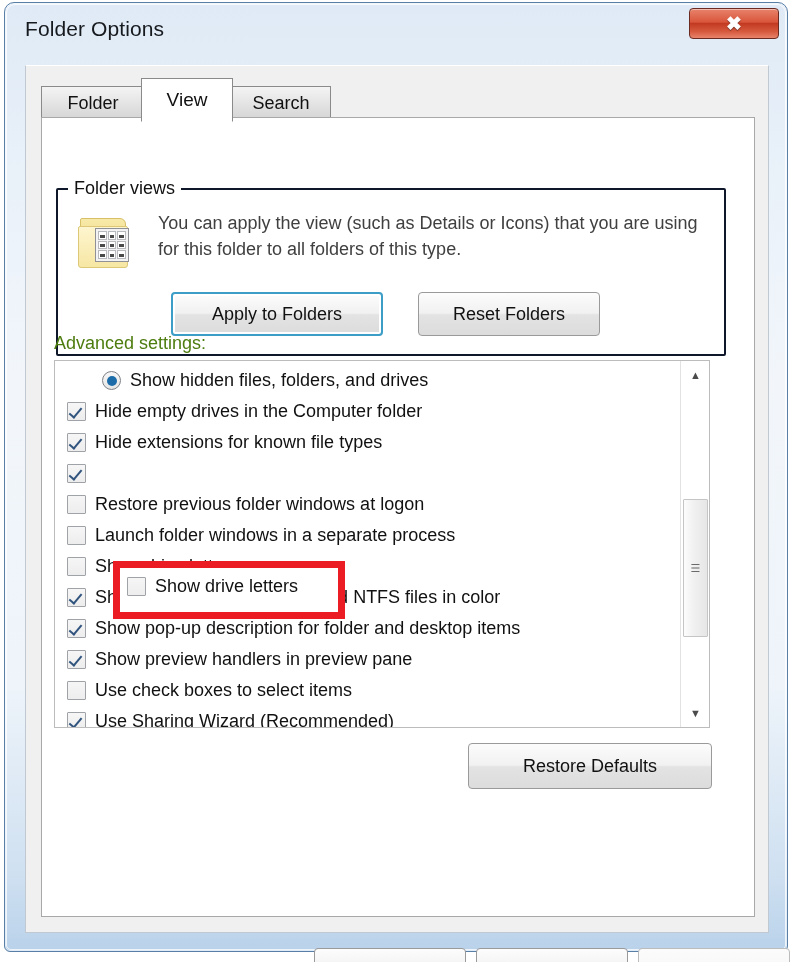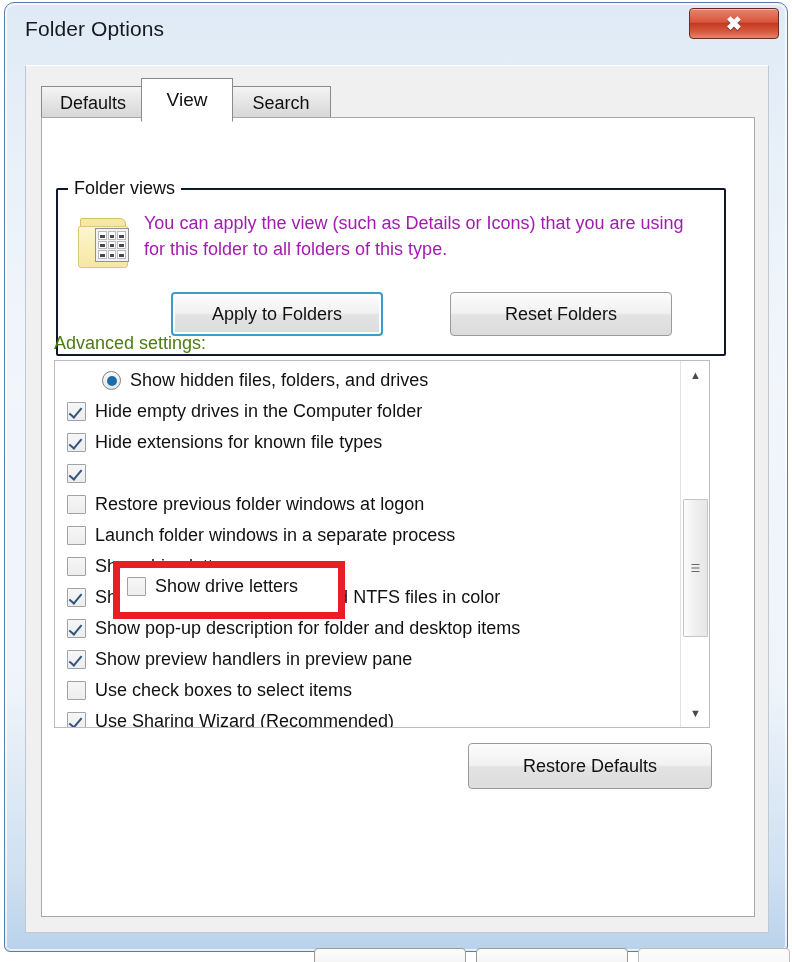--- a/index.html
+++ b/index.html
@@ -208,25 +208,25 @@
   }
   .fi-cell::after {
     content: "";
     position: absolute;
     left: 1px; right: 1px; bottom: 1px;
     height: 3px;
     background: #4a4a4a;
   }
   .gb-text {
     position: absolute;
-    left: 86px;
+    left: 100px;
     top: 20px;
     width: 560px;
     font-size: 18px;
-    color: #a21caf;
+    color: #404040;
     line-height: 26px;
   }
 
   .btn {
     position: absolute;
     border: 1px solid #9a9a9a;
     border-radius: 4px;
     background: linear-gradient(to bottom, #fcfcfc 0%, #f1f1f1 48%, #e3e3e3 52%, #dcdcdc 100%);
     display: flex;
     align-items: center;
@@ -241,21 +241,21 @@
     border: 2px solid #3c9dc6;
     box-shadow: inset 0 0 0 2px #ffffff;
   }
   .btn.disabled {
     color: #9b9b9b;
     background: linear-gradient(to bottom, #fbfbfb 0%, #f4f4f4 100%);
     border-color: #bcbcbc;
     cursor: default;
   }
   .btn-apply-folders { left: 113px; top: 102px; width: 212px; height: 44px; }
-  .btn-reset-folders { left: 392px; top: 102px; width: 222px; height: 44px; }
+  .btn-reset-folders { left: 360px; top: 102px; width: 182px; height: 44px; }
 
   
   .adv-label {
     position: absolute;
     left: 12px;
     top: 215px;
     font-size: 18px;
     color: #4d7c0f;
   }
   .listbox {
@@ -426,21 +426,21 @@
   <div class="title-bar">
     <div class="title-text">Folder Options</div>
     <div class="close-btn">
       <div class="close-glyph">✖</div>
     </div>
   </div>
 
   <div class="dialog-body">
 
     <div class="tabstrip">
-      <div class="tab tab-general">Defaults</div>
+      <div class="tab tab-general">Folder</div>
       <div class="tab tab-view active">View</div>
       <div class="tab tab-search">Search</div>
     </div>
 
     <div class="tab-page">
 
       <div class="groupbox">
         <div class="groupbox-label">Folder views</div>
 
         <div class="folder-icon">

